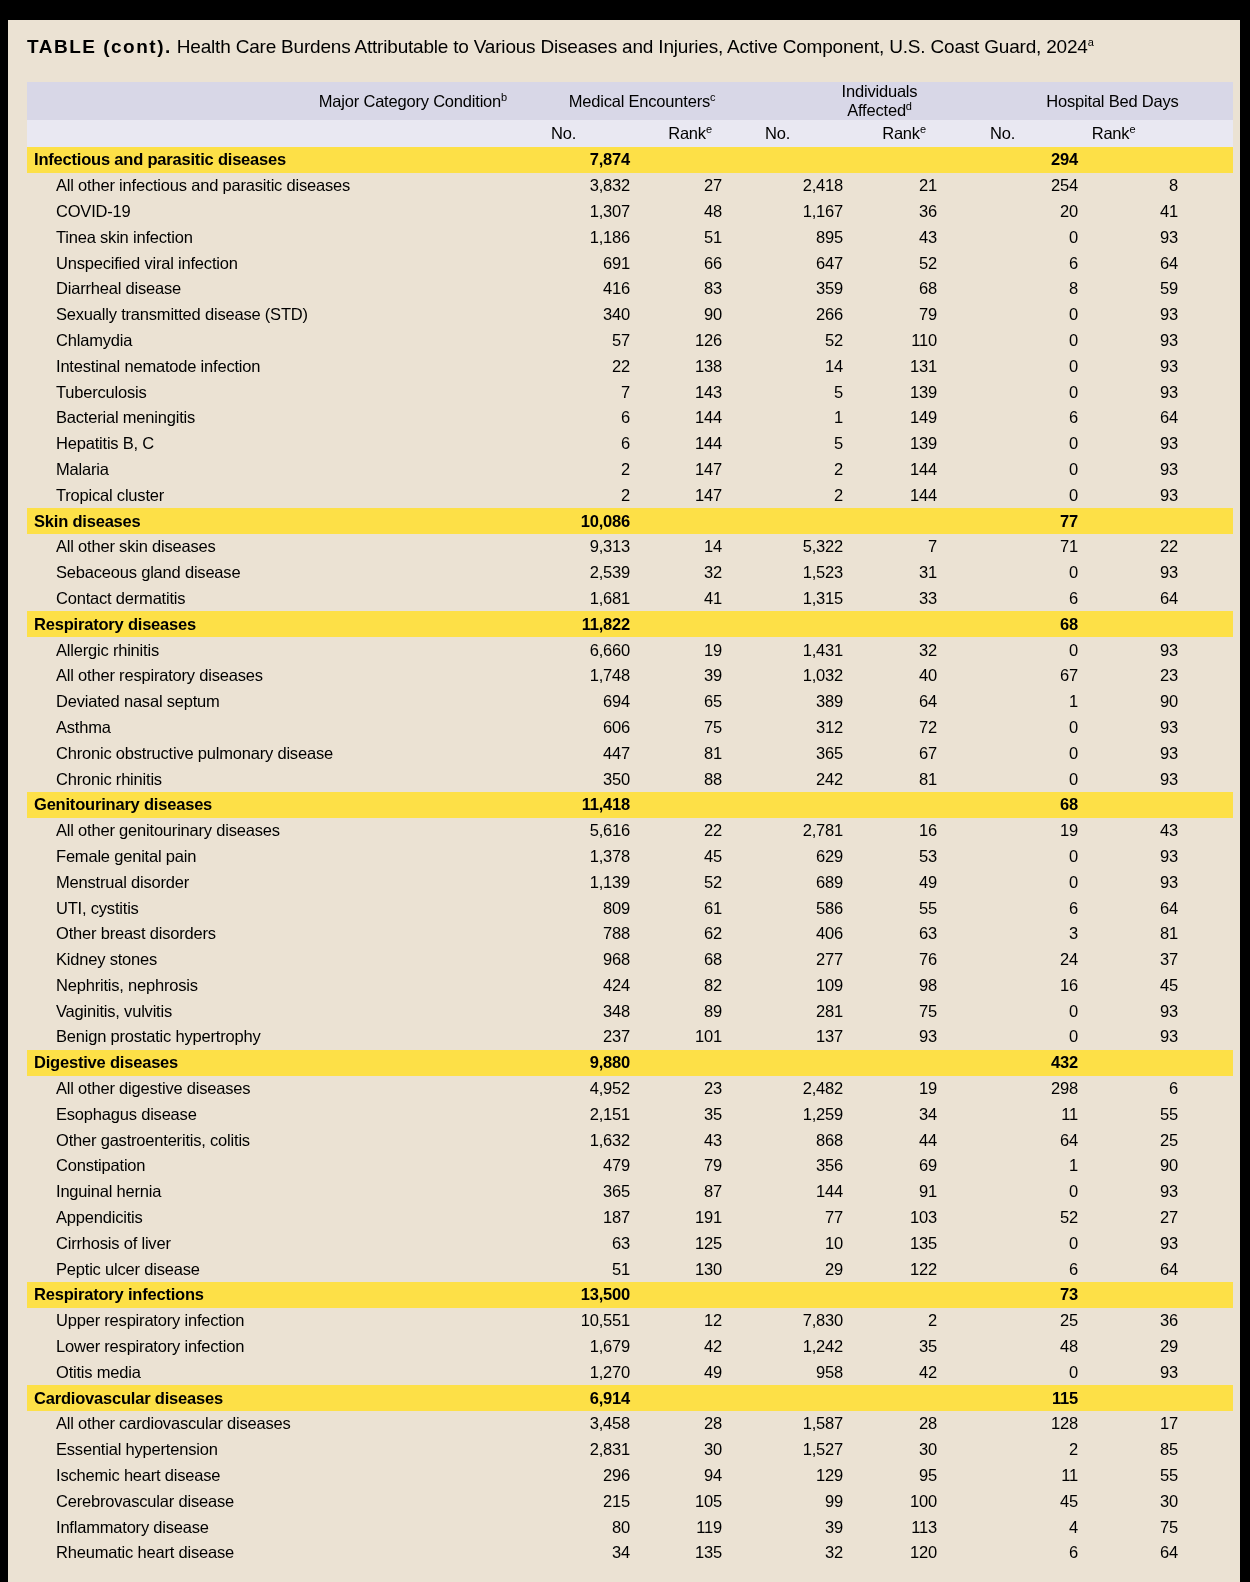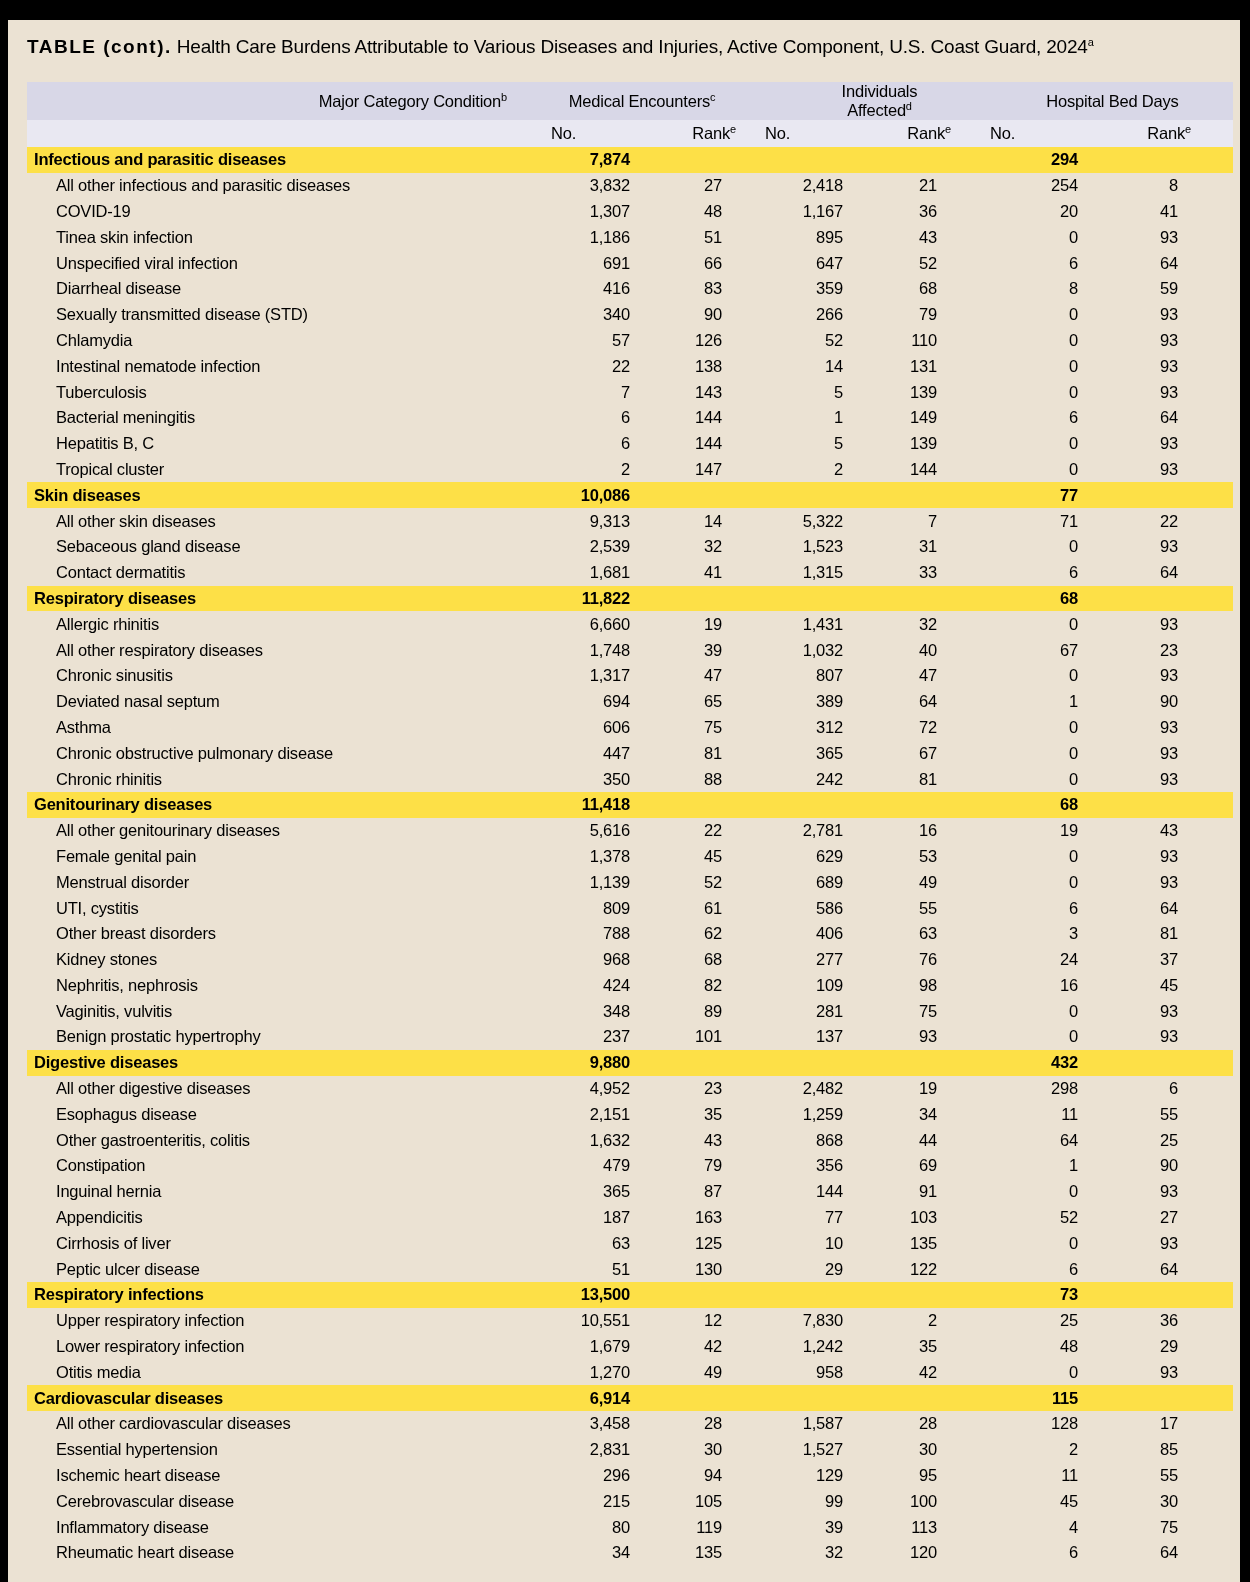--- a/index.html
+++ b/index.html
@@ -66,21 +66,21 @@
     padding-left: 7px;
   }
   th.group-head { text-align: center; }
   th.group-head.g-me  { padding-left: 55px; }
   th.group-head.g-ia  { padding-left: 100px; text-align: center; }
   th.group-head.g-bd  { padding-left: 55px; }
   th.sub-no {
     text-align: center;
     padding-right: 10px;
   }
-  th.sub-rank { text-align: right; }
+  th.sub-rank { }
   th.sub-rank .shift {
     position: relative;
     left: 14px;
   }
   th.sub-rank.last .shift { left: -42px; }
   tbody td { height: 25.8px; }
   tbody tr.category td {
     background: #fde047;
     font-weight: 700;
   }
@@ -229,20 +229,29 @@
         <tr>
           <td class="name sub-name">Hepatitis B, C</td>
           <td class="num">6</td>
           <td class="num">144</td>
           <td class="num">5</td>
           <td class="num">139</td>
           <td class="num">0</td>
           <td class="num last">93</td>
         </tr>
         <tr>
+          <td class="name sub-name">Malaria</td>
+          <td class="num">2</td>
+          <td class="num">147</td>
+          <td class="num">2</td>
+          <td class="num">144</td>
+          <td class="num">0</td>
+          <td class="num last">93</td>
+        </tr>
+        <tr>
           <td class="name sub-name">Tropical cluster</td>
           <td class="num">2</td>
           <td class="num">147</td>
           <td class="num">2</td>
           <td class="num">144</td>
           <td class="num">0</td>
           <td class="num last">93</td>
         </tr>
         <tr class="category">
           <td class="name cat-name">Skin diseases</td>
@@ -301,29 +310,20 @@
         <tr>
           <td class="name sub-name">All other respiratory diseases</td>
           <td class="num">1,748</td>
           <td class="num">39</td>
           <td class="num">1,032</td>
           <td class="num">40</td>
           <td class="num">67</td>
           <td class="num last">23</td>
         </tr>
         <tr>
-          <td class="name sub-name">Chronic sinusitis</td>
-          <td class="num">1,317</td>
-          <td class="num">47</td>
-          <td class="num">807</td>
-          <td class="num">47</td>
-          <td class="num">0</td>
-          <td class="num last">93</td>
-        </tr>
-        <tr>
           <td class="name sub-name">Deviated nasal septum</td>
           <td class="num">694</td>
           <td class="num">65</td>
           <td class="num">389</td>
           <td class="num">64</td>
           <td class="num">1</td>
           <td class="num last">90</td>
         </tr>
         <tr>
           <td class="name sub-name">Asthma</td>
@@ -492,21 +492,21 @@
           <td class="num">365</td>
           <td class="num">87</td>
           <td class="num">144</td>
           <td class="num">91</td>
           <td class="num">0</td>
           <td class="num last">93</td>
         </tr>
         <tr>
           <td class="name sub-name">Appendicitis</td>
           <td class="num">187</td>
-          <td class="num">163</td>
+          <td class="num">191</td>
           <td class="num">77</td>
           <td class="num">103</td>
           <td class="num">52</td>
           <td class="num last">27</td>
         </tr>
         <tr>
           <td class="name sub-name">Cirrhosis of liver</td>
           <td class="num">63</td>
           <td class="num">125</td>
           <td class="num">10</td>

